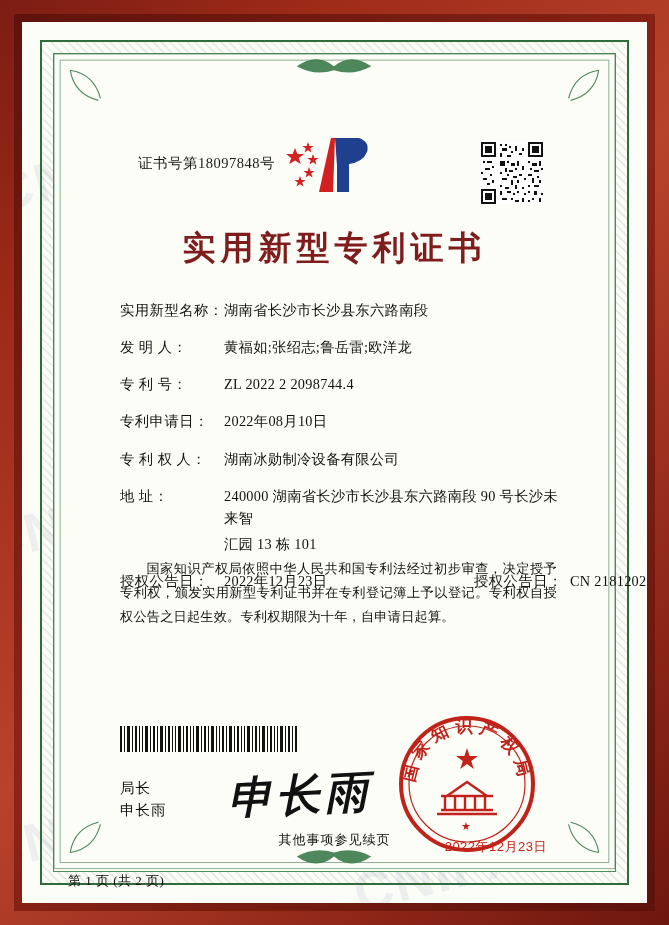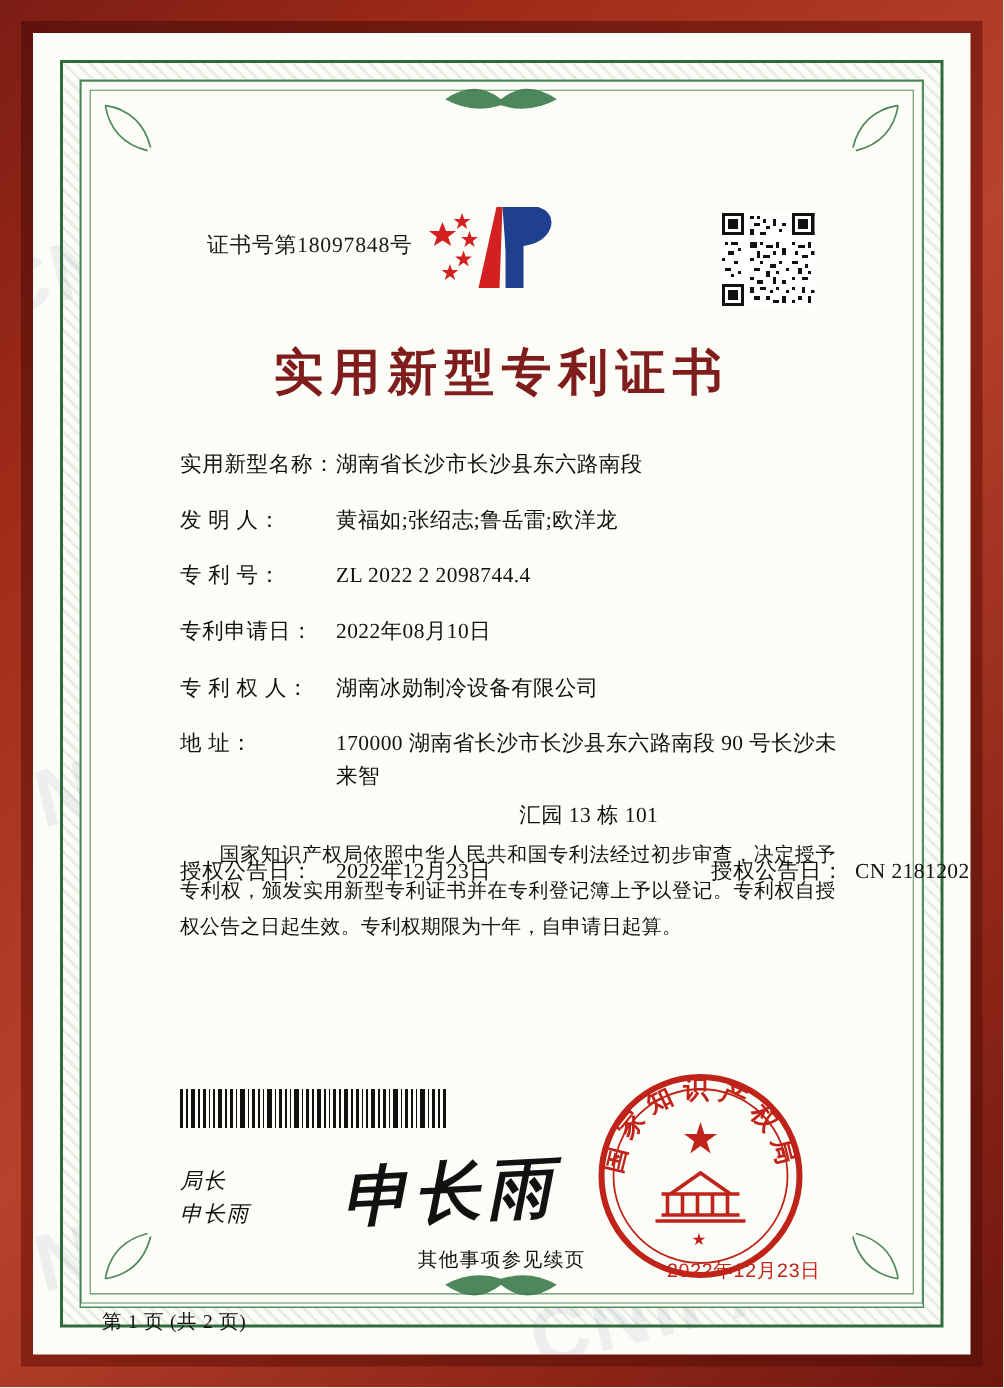--- a/index.html
+++ b/index.html
@@ -129,48 +129,46 @@
     flex: 0 0 auto;
     width: 96px;
     letter-spacing: 0.5px;
     white-space: nowrap;
   }
   .addr-second {
     margin-left: 104px;
     margin-top: -11px;
     margin-bottom: 15px;
     letter-spacing: 0.3px;
-    text-align: center;
   }
 
   .paragraphs {
     position: absolute;
     left: 52px; right: 44px; top: 492px;
     font-size: 13.2px;
     line-height: 1.82;
     color: #111;
     text-align: justify;
     letter-spacing: 0.2px;
   }
-  .paragraphs p { margin: 0 0 6px 0; text-indent: 2em; }
+  .paragraphs p { margin: 0 0 6px 0; text-indent: 2em; font-family: Liberation Mono, monospace; }
 
   .barcode {
     position: absolute;
     left: 52px; top: 660px;
     width: 180px; height: 26px;
   }
 
   .sig-block {
     position: absolute;
     left: 52px; top: 712px;
     font-size: 14.5px;
     line-height: 1.5;
     letter-spacing: 1px;
     color: #111;
-    font-style: italic;
   }
   .signature {
     position: absolute;
     left: 160px; top: 700px;
     font-size: 44px;
     font-family: "Liberation Serif", serif;
     color: #111;
     font-style: italic;
     font-weight: bold;
     letter-spacing: 4px;
@@ -366,21 +364,21 @@
         <div class="field-row">
           <div class="field-label">专利申请日：</div>
           <div class="field-value">2022年08月10日</div>
         </div>
         <div class="field-row">
           <div class="field-label">专 利 权 人：</div>
           <div class="field-value">湖南冰勋制冷设备有限公司</div>
         </div>
         <div class="field-row">
           <div class="field-label">地 址：</div>
-          <div class="field-value">170000 湖南省长沙市长沙县东六路南段 90 号长沙未来智</div>
+          <div class="field-value">240000 湖南省长沙市长沙县东六路南段 90 号长沙未来智</div>
         </div>
         <div class="addr-second">汇园 13 栋 101</div>
         <div class="field-row two">
           <div class="field-label">授权公告日：</div>
           <div class="field-value">2022年12月23日</div>
           <div class="field-label2">授权公告日：</div>
           <div class="field-value">CN 218120286 U</div>
         </div>
       </div>
 

